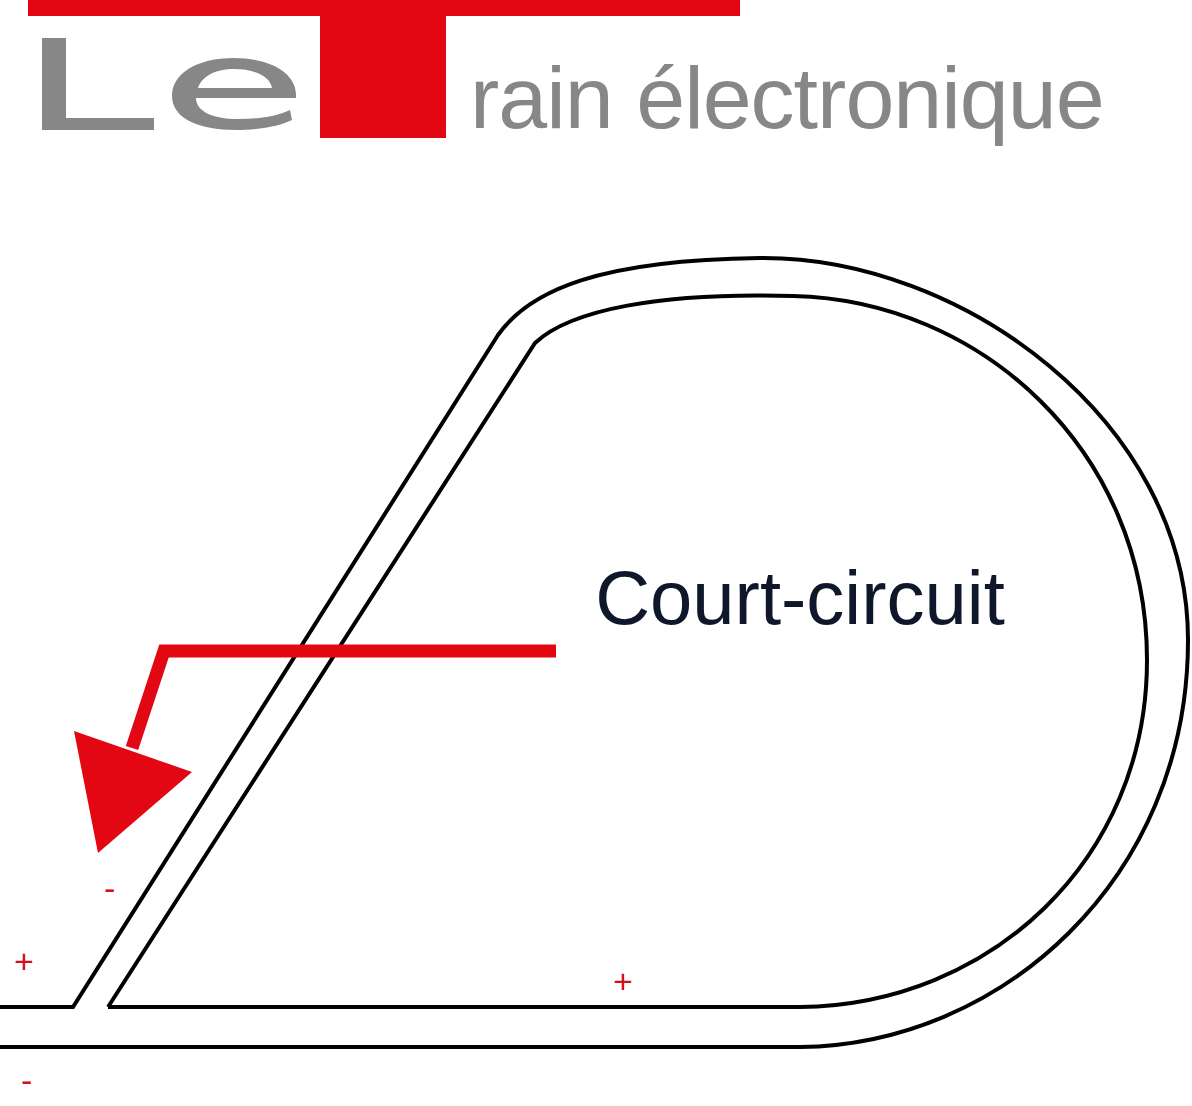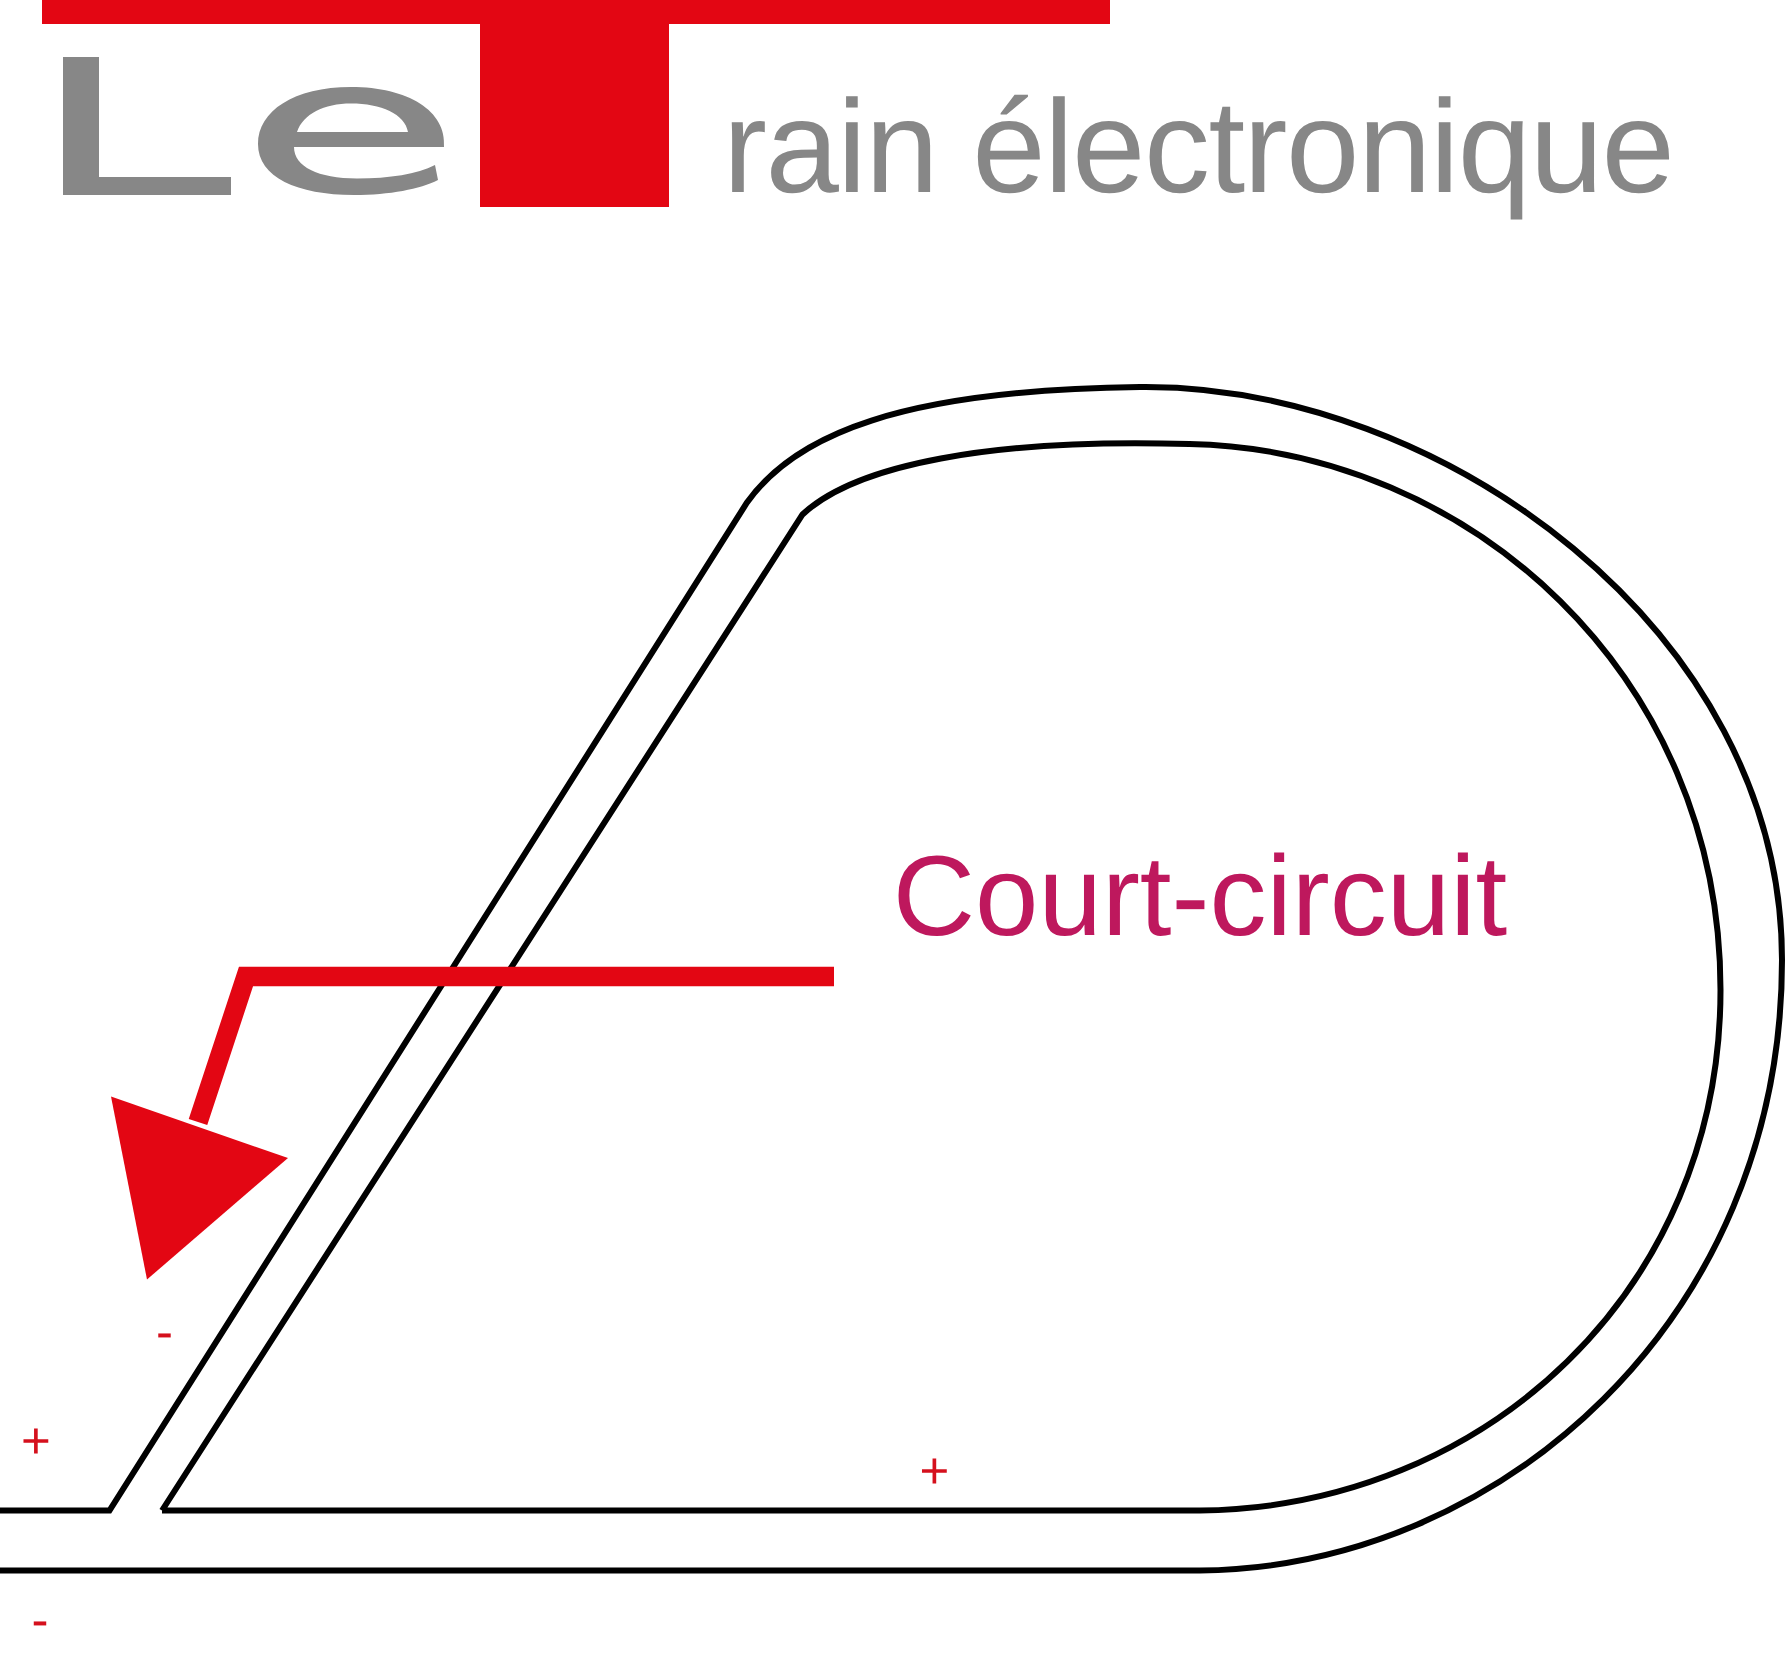--- a/index.html
+++ b/index.html
@@ -4,23 +4,23 @@
   <style>
     html, body { margin: 0; padding: 0; background: #ffffff; }
     body { width: 1192px; height: 1106px; position: relative; overflow: hidden; }
     .logo { position: absolute; left: 0; top: 0; width: 1192px; height: 170px; }
     .logo-bar { position: absolute; left: 28px; top: 0; width: 712px; height: 16px; background: #e30613; }
     .logo-T-stem { position: absolute; left: 320px; top: 14px; width: 126px; height: 124px; background: #e30613; }
     .logo-L { position: absolute; left: 42px; top: 38px; width: 112px; height: 92px; }
     .logo-L .v { position: absolute; left: 0; top: 0; width: 24px; height: 92px; background: #878787; }
     .logo-L .h { position: absolute; left: 0; top: 80px; width: 112px; height: 12px; background: #878787; }
     .logo-e { position: absolute; left: 168px; top: 56px; width: 132px; height: 76px; }
-    .logo-text { position: absolute; left: 470px; top: 48px; font-family: "Liberation Sans", sans-serif; font-size: 88px; line-height: 100px; color: #878787; letter-spacing: -1px; white-space: nowrap; margin-left: 12px; }
+    .logo-text { position: absolute; left: 470px; top: 48px; font-family: "Liberation Sans", sans-serif; font-size: 88px; line-height: 100px; color: #878787; letter-spacing: -1px; white-space: nowrap; }
     .diagram { position: absolute; left: 0; top: 0; width: 1192px; height: 1106px; }
-    .callout { position: absolute; left: 470px; top: 540px; width: 660px; font-family: "Liberation Sans", sans-serif; font-size: 76px; line-height: 116px; color: #be185d; text-align: center; }
+    .callout { position: absolute; left: 470px; top: 540px; width: 660px; font-family: "Liberation Sans", sans-serif; font-size: 76px; line-height: 116px; color: #0f172a; text-align: center; }
     .callout div { white-space: nowrap; }
     .pol { position: absolute; font-family: "Liberation Sans", sans-serif; color: #d5101d; font-size: 34px; line-height: 34px; }
   </style>
 </head>
 <body>
 
 <div class="logo">
   <div class="logo-bar"></div>
   <div class="logo-L">
     <div class="v"></div>

